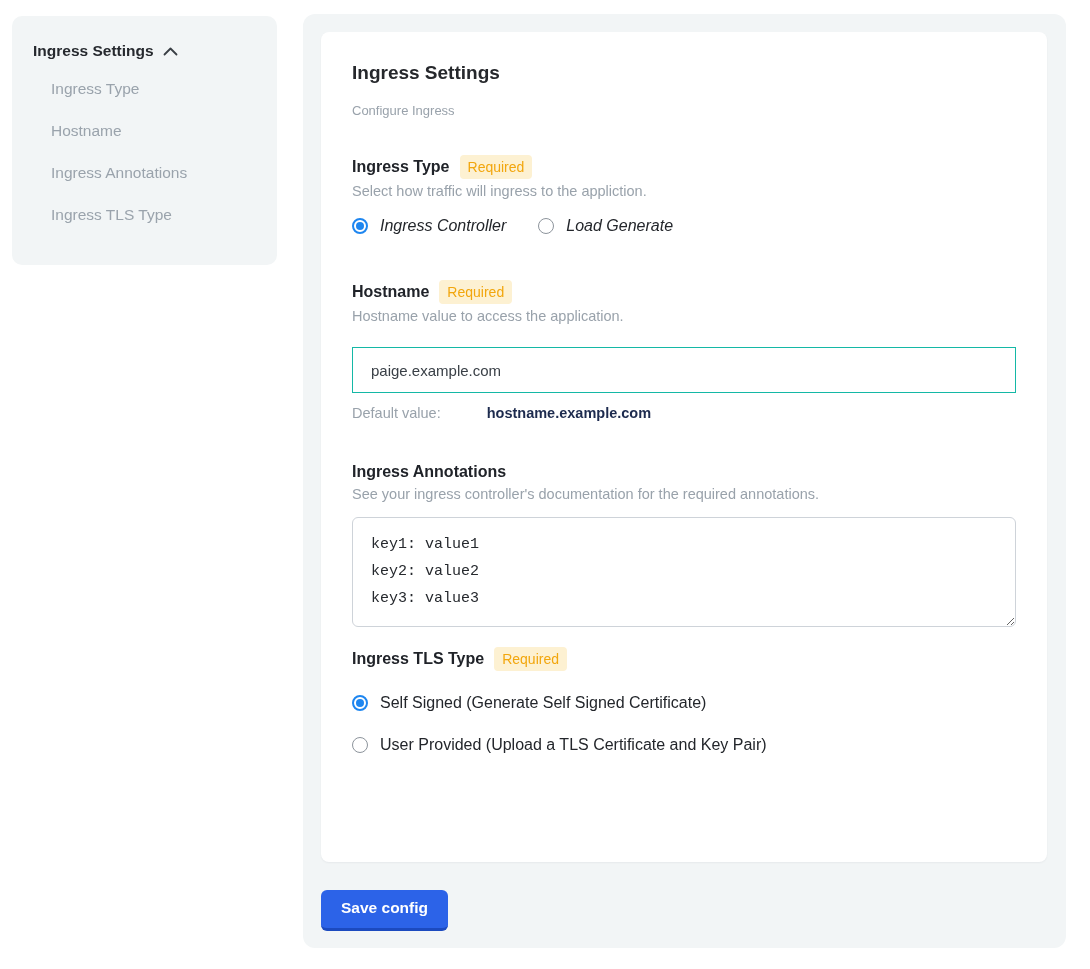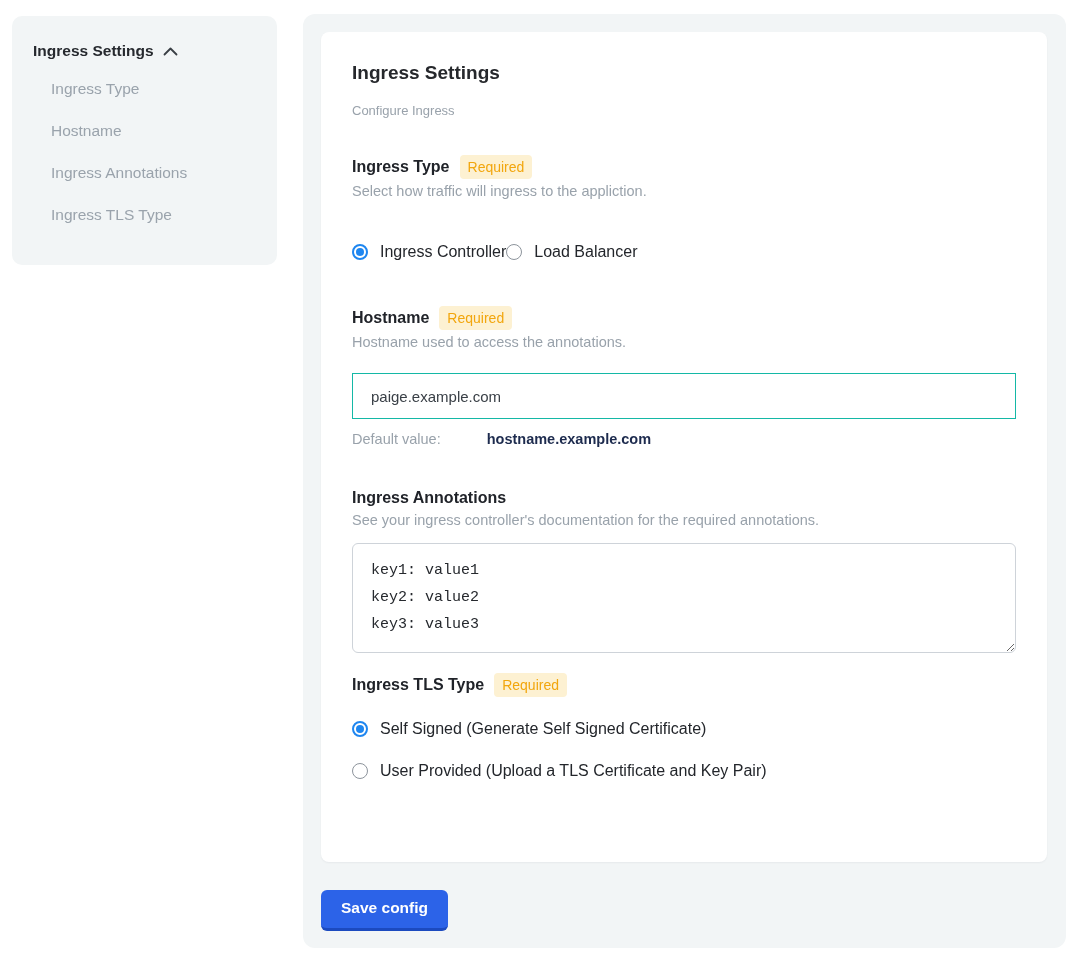--- a/index.html
+++ b/index.html
@@ -68,21 +68,21 @@
   .badge {
     background: #fdf1d2; color: #f2a60d;
     font-size: 14px; line-height: 14px;
     padding: 5px 8px; border-radius: 4px;
   }
   .section-help {
     margin-top: 4px; font-size: 14.5px; color: #99a2ab; line-height: 17px;
   }
 
   
-  .radio-row { display: flex; margin-top: 42px; }
+  .radio-row { display: flex; gap: 32px; margin-top: 16px; font-style: italic; }
   .radio-stack { display: flex; flex-direction: column; gap: 22px; margin-top: 22px; }
   .radio-option {
     display: flex; align-items: center; gap: 12px;
     font-size: 16px; color: #23262b; cursor: pointer; height: 20px;
   }
   .radio {
     width: 16px; height: 16px; border-radius: 50%;
     border: 1.5px solid #8d949c; background: #fff;
     position: relative; flex: 0 0 auto;
   }
@@ -160,31 +160,31 @@
         <span class="badge">Required</span>
       </div>
       <div class="section-help">Select how traffic will ingress to the appliction.</div>
       <div class="radio-row">
         <label class="radio-option">
           <span class="radio checked"></span>
           <span>Ingress Controller</span>
         </label>
         <label class="radio-option">
           <span class="radio"></span>
-          <span>Load Balancer</span>
+          <span>Load Generate</span>
         </label>
       </div>
     </div>
 
     <div class="section mt-44">
       <div class="label-row">
         <span class="section-label">Hostname</span>
         <span class="badge">Required</span>
       </div>
-      <div class="section-help">Hostname used to access the annotations.</div>
+      <div class="section-help">Hostname value to access the application.</div>
       <input type="text" class="text-input" value="paige.example.com" style="">
       <div class="default-note">
         <span>Default value:</span>
         <span class="default-value">hostname.example.com</span>
       </div>
     </div>
 
     <div class="section mt-40">
       <div class="label-row" style="height:20px;">
         <span class="section-label">Ingress Annotations</span>

